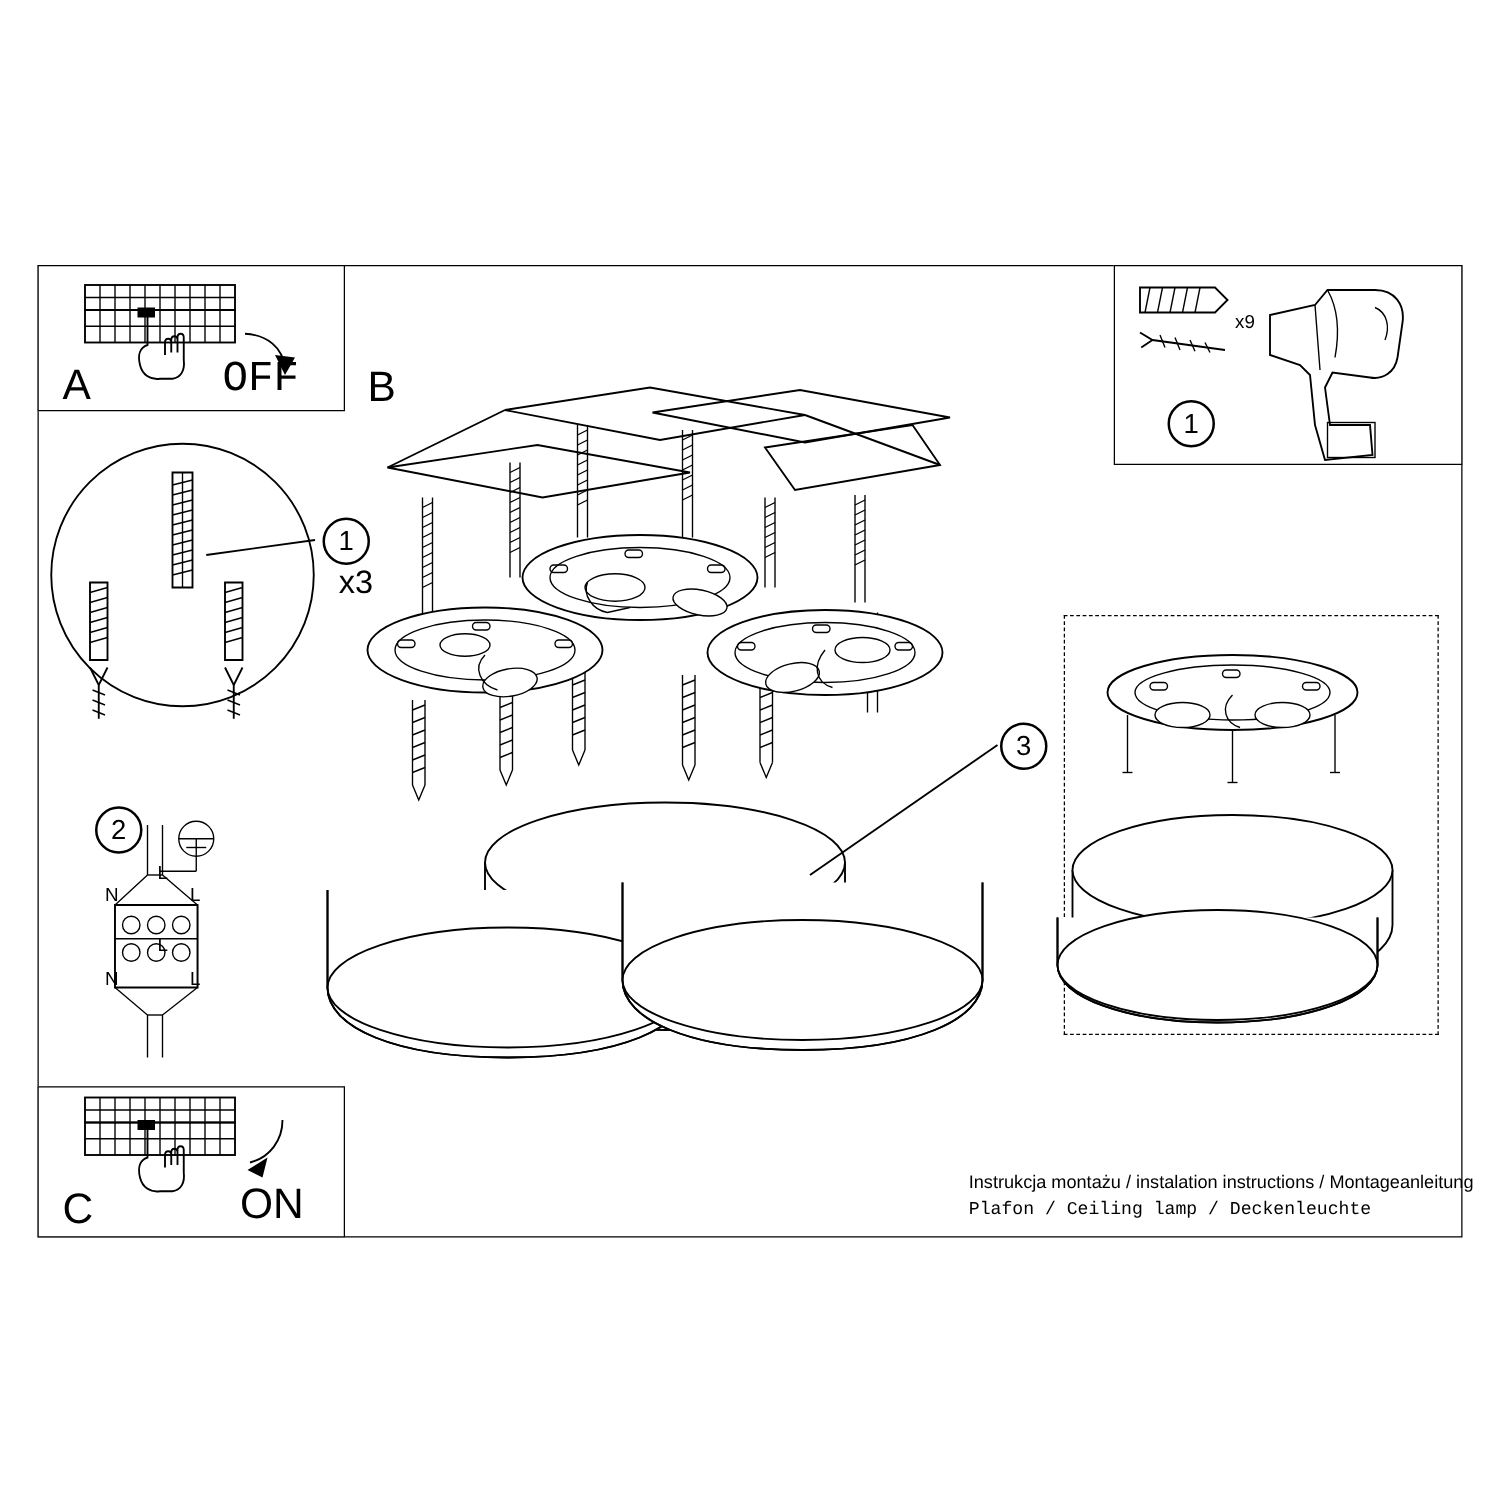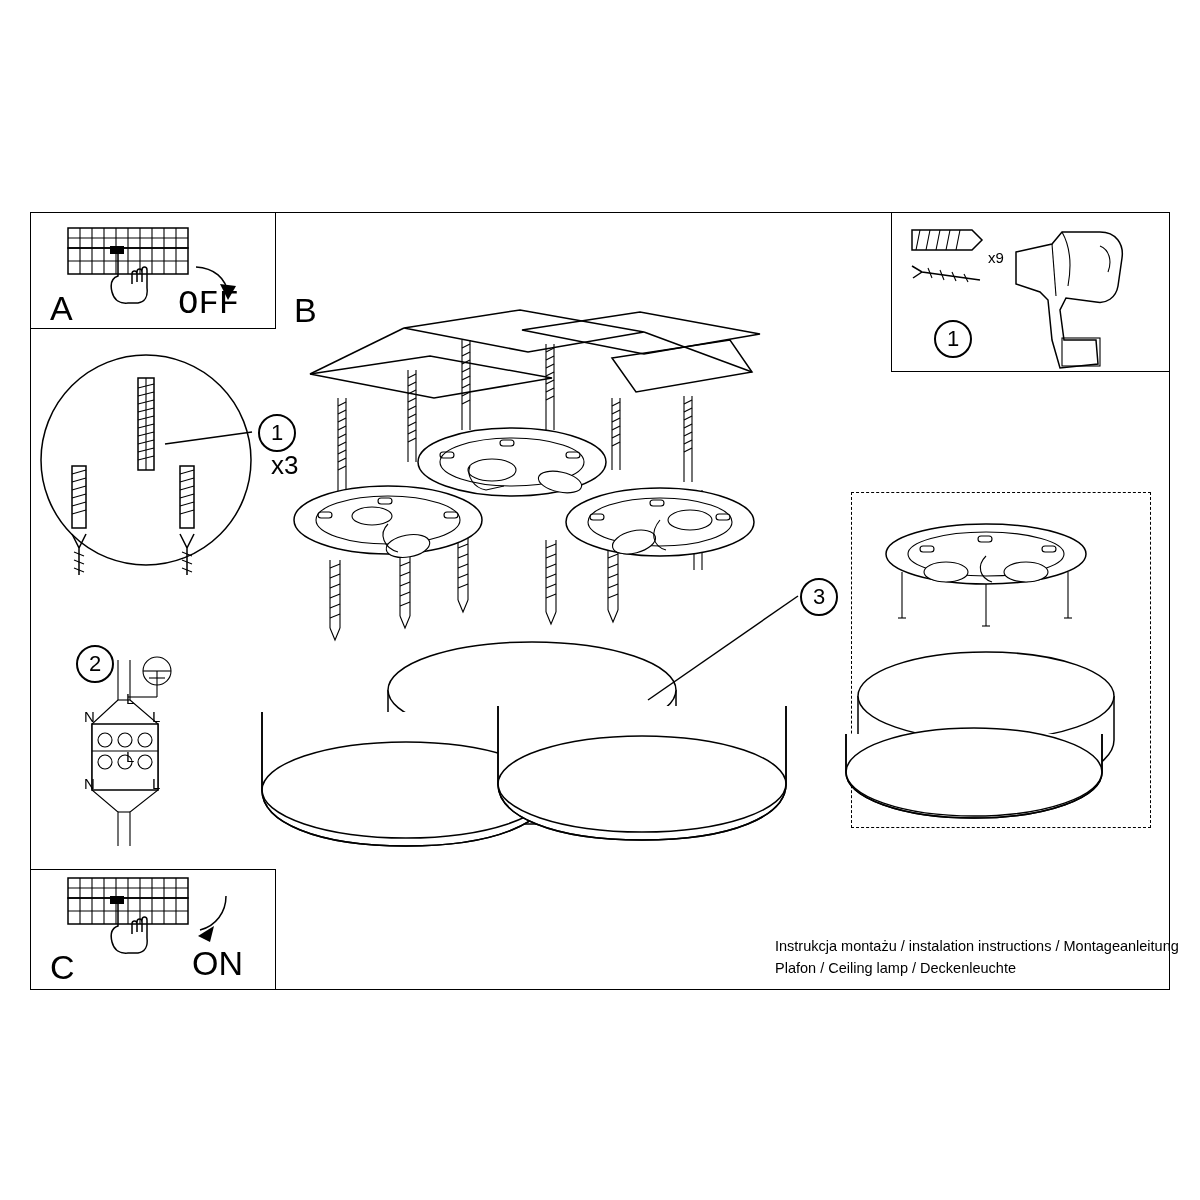--- a/index.html
+++ b/index.html
@@ -468,15 +468,15 @@
     <g class="st">
       <path d="M118 902 L118 926 C112 928 110 934 112 942 C114 950 120 954 128 953 L138 953 C145 952 148 946 147 938 L147 920 C147 916 142 916 142 920 L142 932 M142 922 C142 918 137 918 137 922 L137 932 M137 924 C137 920 132 920 132 924 L132 934"></path>
     </g>
     <g>
       <path class="st" d="M200 930 C216 926 226 912 226 896"></path>
       <path d="M198 936 L214 926 L210 942 Z" fill="#000"></path>
     </g>
   </svg>
 
   <div class="lbl cap" style="left:775px;top:935px;">Instrukcja montażu / instalation instructions / Montageanleitung</div>
-  <div class="lbl cap" style="left:775px;top:957px;">Plafon / Ceiling lamp / Deckenleuchte</div>
+  <div class="lbl cap" style="left:775px;top:957px;font-family:Liberation Mono, monospace;">Plafon / Ceiling lamp / Deckenleuchte</div>
 
 </div>
 
 </body></html>

